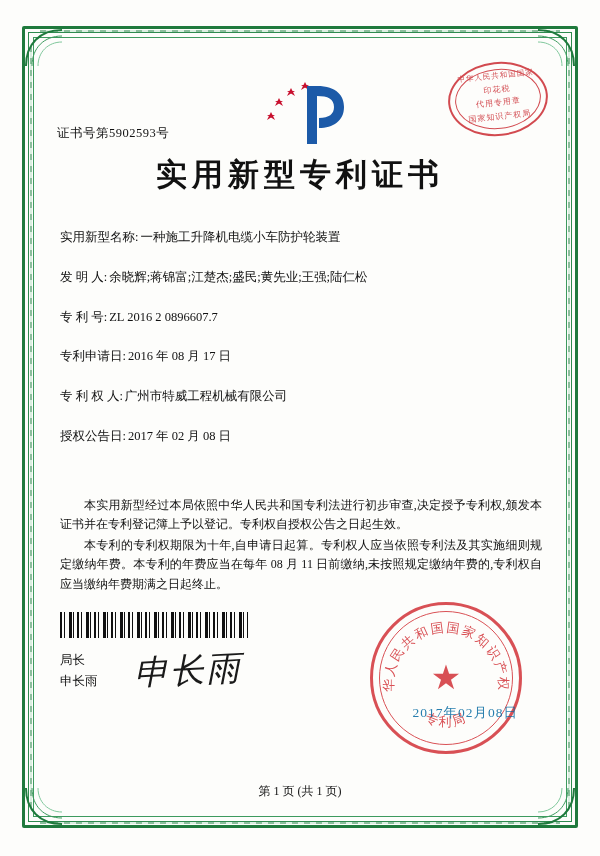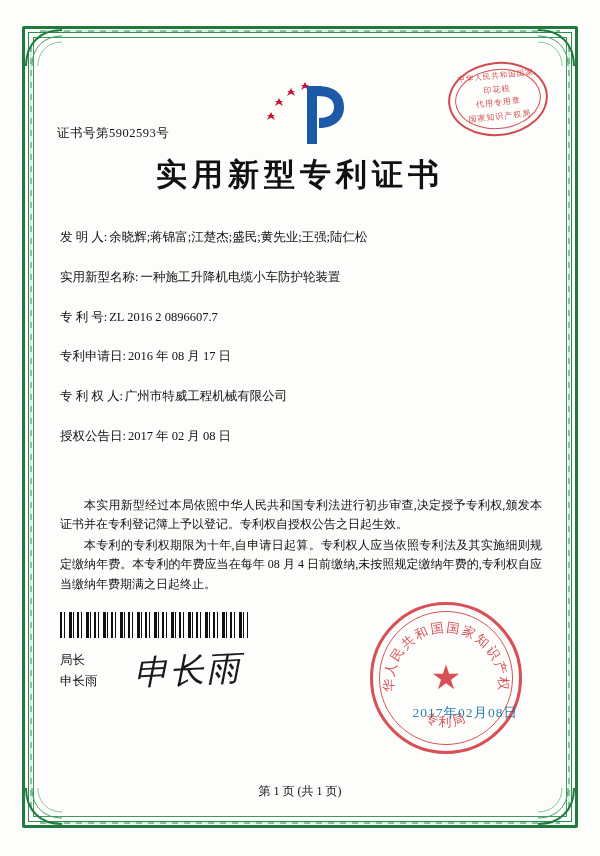--- a/index.html
+++ b/index.html
@@ -338,42 +338,42 @@
       <div class="seal-l1">中华人民共和国国家</div>
       <div class="seal-l2">印花税</div>
       <div class="seal-l3">代用专用章</div>
       <div class="seal-l4">国家知识产权局</div>
     </div>
 
     <div class="doc-title">实用新型专利证书</div>
 
     <div class="fields">
       <div class="field-row">
+        <span class="field-label">实用新型名称:</span><span class="field-value">一种施工升降机电缆小车防护轮装置</span>
+      </div>
+      <div class="field-row">
         <span class="field-label">发 明 人:</span><span class="field-value">余晓辉;蒋锦富;江楚杰;盛民;黄先业;王强;陆仁松</span>
-      </div>
-      <div class="field-row">
-        <span class="field-label">实用新型名称:</span><span class="field-value">一种施工升降机电缆小车防护轮装置</span>
       </div>
       <div class="field-row">
         <span class="field-label">专 利 号:</span><span class="field-value">ZL 2016 2 0896607.7</span>
       </div>
       <div class="field-row">
         <span class="field-label">专利申请日:</span><span class="field-value">2016 年 08 月 17 日</span>
       </div>
       <div class="field-row">
         <span class="field-label">专 利 权 人:</span><span class="field-value">广州市特威工程机械有限公司</span>
       </div>
       <div class="field-row">
         <span class="field-label">授权公告日:</span><span class="field-value">2017 年 02 月 08 日</span>
       </div>
     </div>
 
     <div class="body-text">
       <p>本实用新型经过本局依照中华人民共和国专利法进行初步审查,决定授予专利权,颁发本证书并在专利登记簿上予以登记。专利权自授权公告之日起生效。</p>
-      <p>本专利的专利权期限为十年,自申请日起算。专利权人应当依照专利法及其实施细则规定缴纳年费。本专利的年费应当在每年 08 月 4 日前缴纳,未按照规定缴纳年费的,专利权自应当缴纳年费期满之日起终止。</p>
+      <p>本专利的专利权期限为十年,自申请日起算。专利权人应当依照专利法及其实施细则规定缴纳年费。本专利的年费应当在每年 08 月 11 日前缴纳,未按照规定缴纳年费的,专利权自应当缴纳年费期满之日起终止。</p>
     </div>
 
     <div class="barcode"></div>
 
     <div class="sign-block">
       <div>局长</div>
       <div>申长雨</div>
     </div>
     <div class="handwriting">申长雨</div>
 

